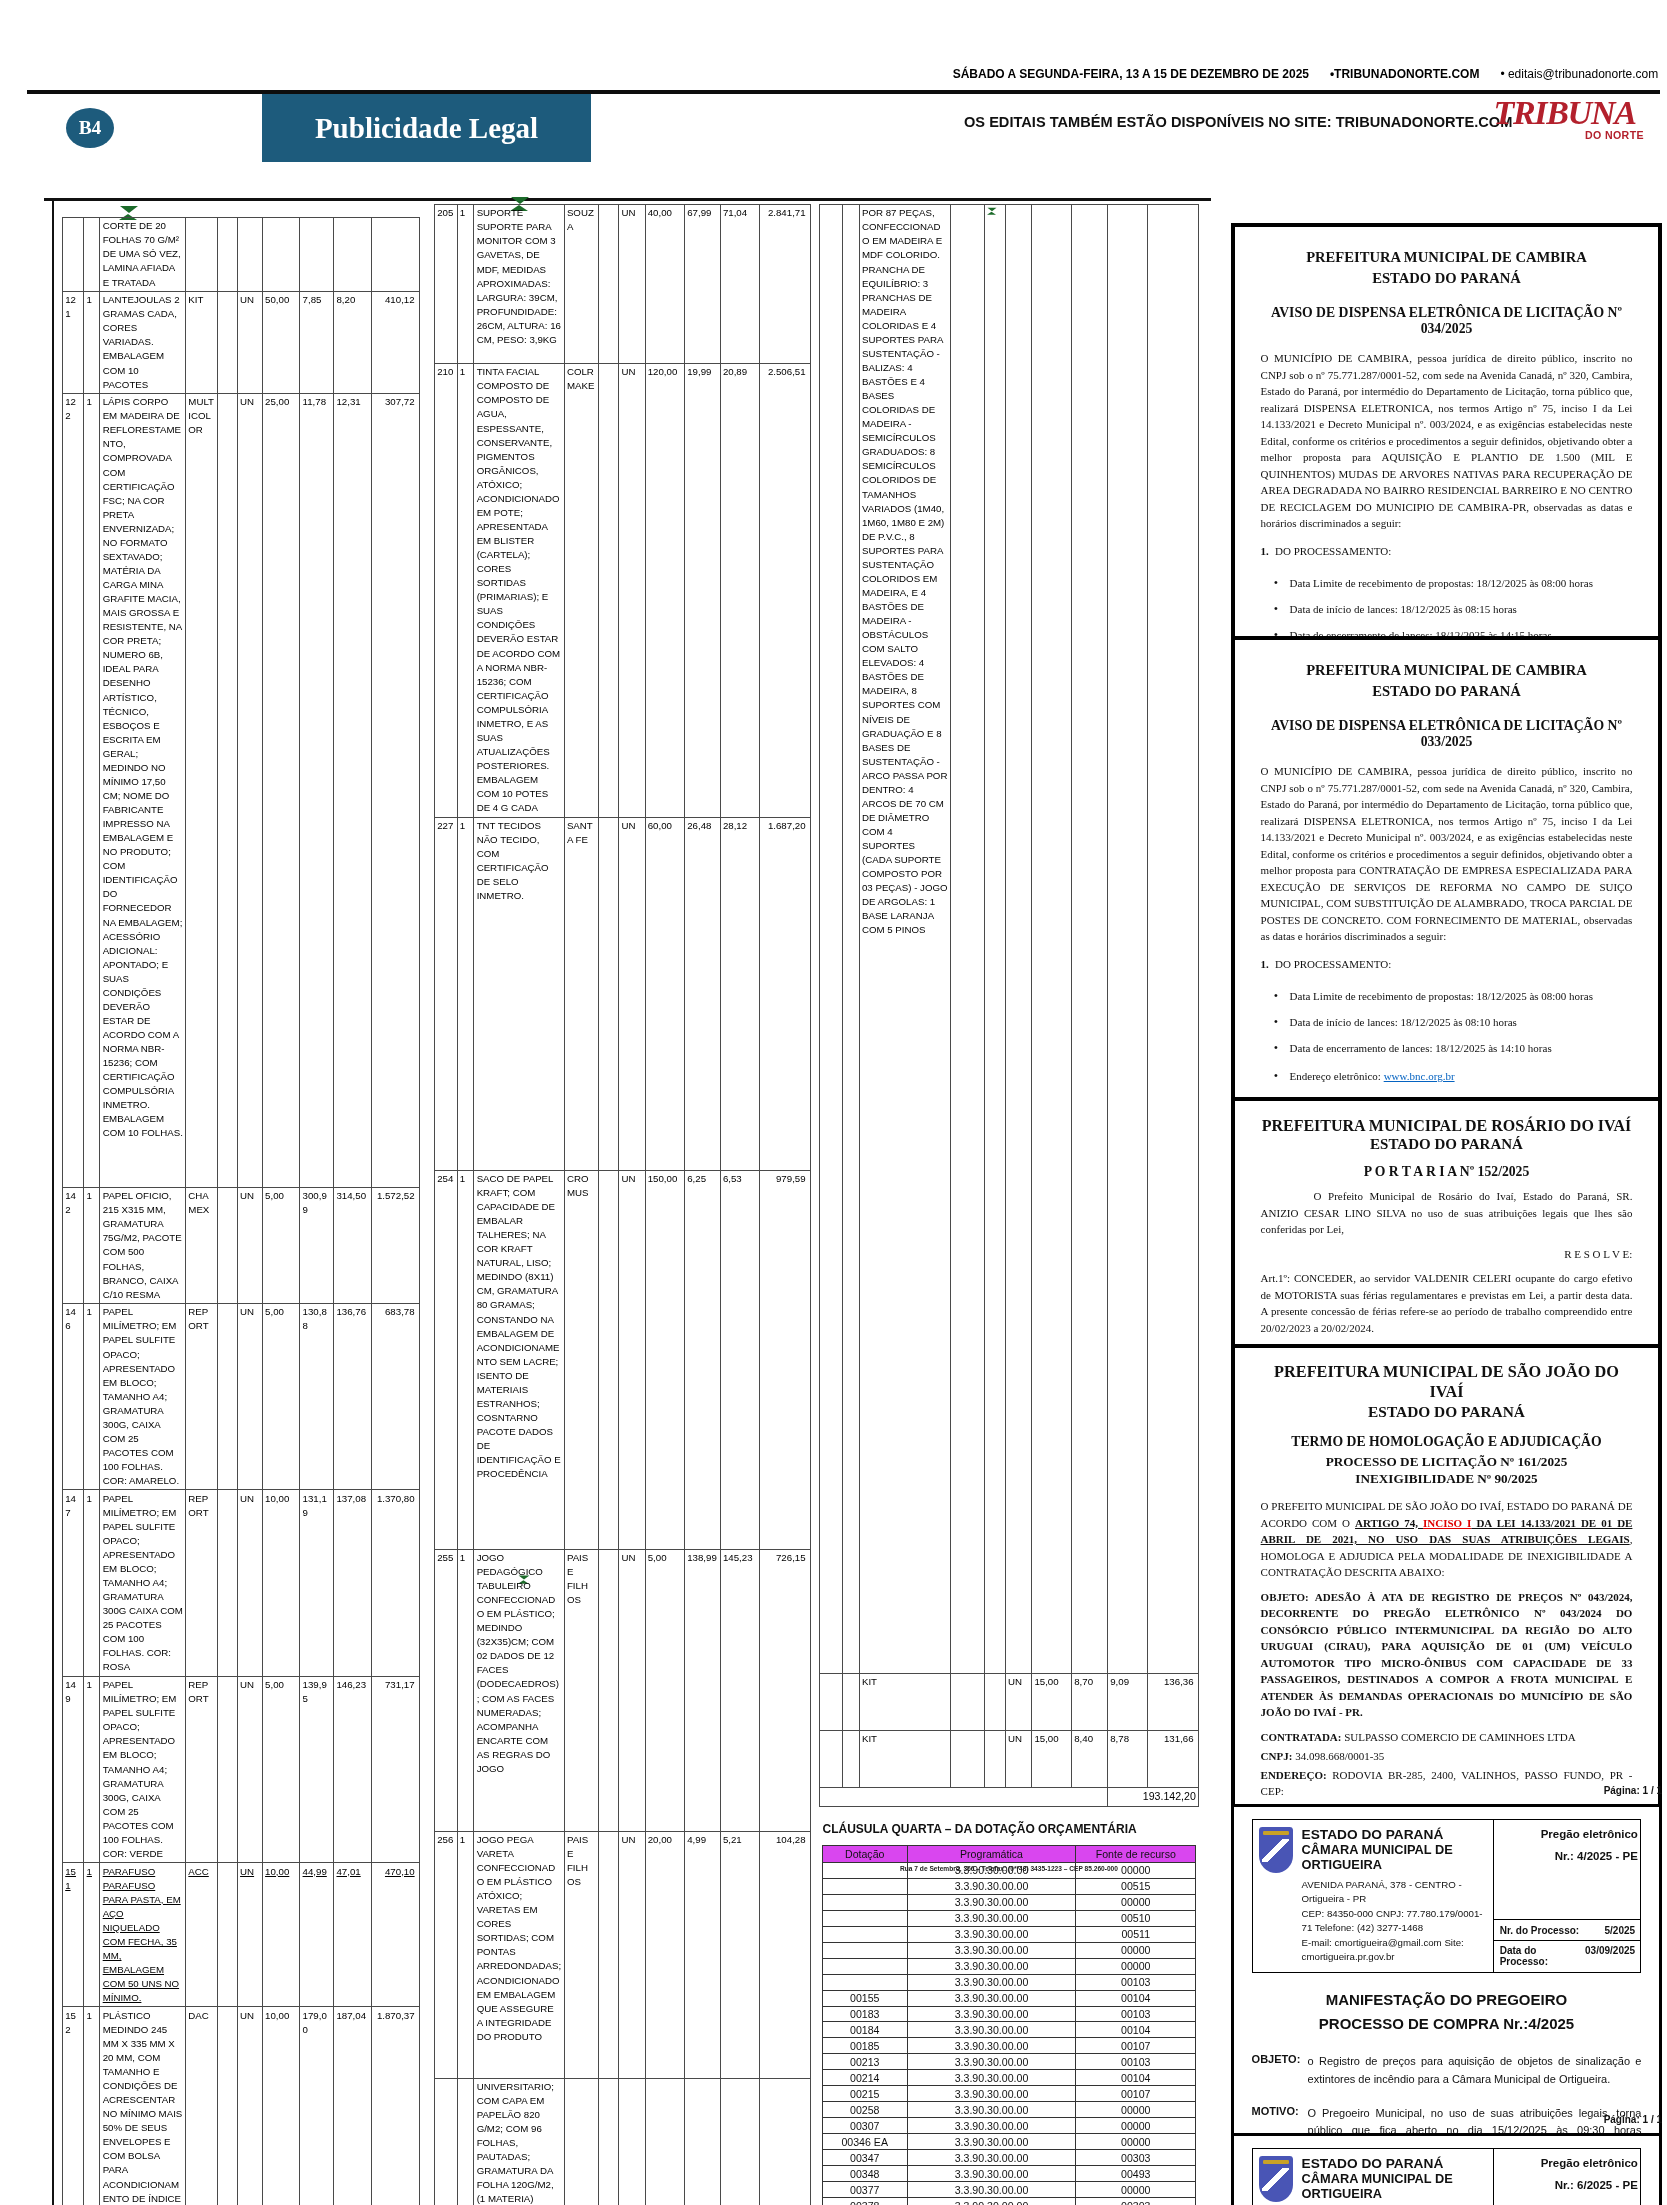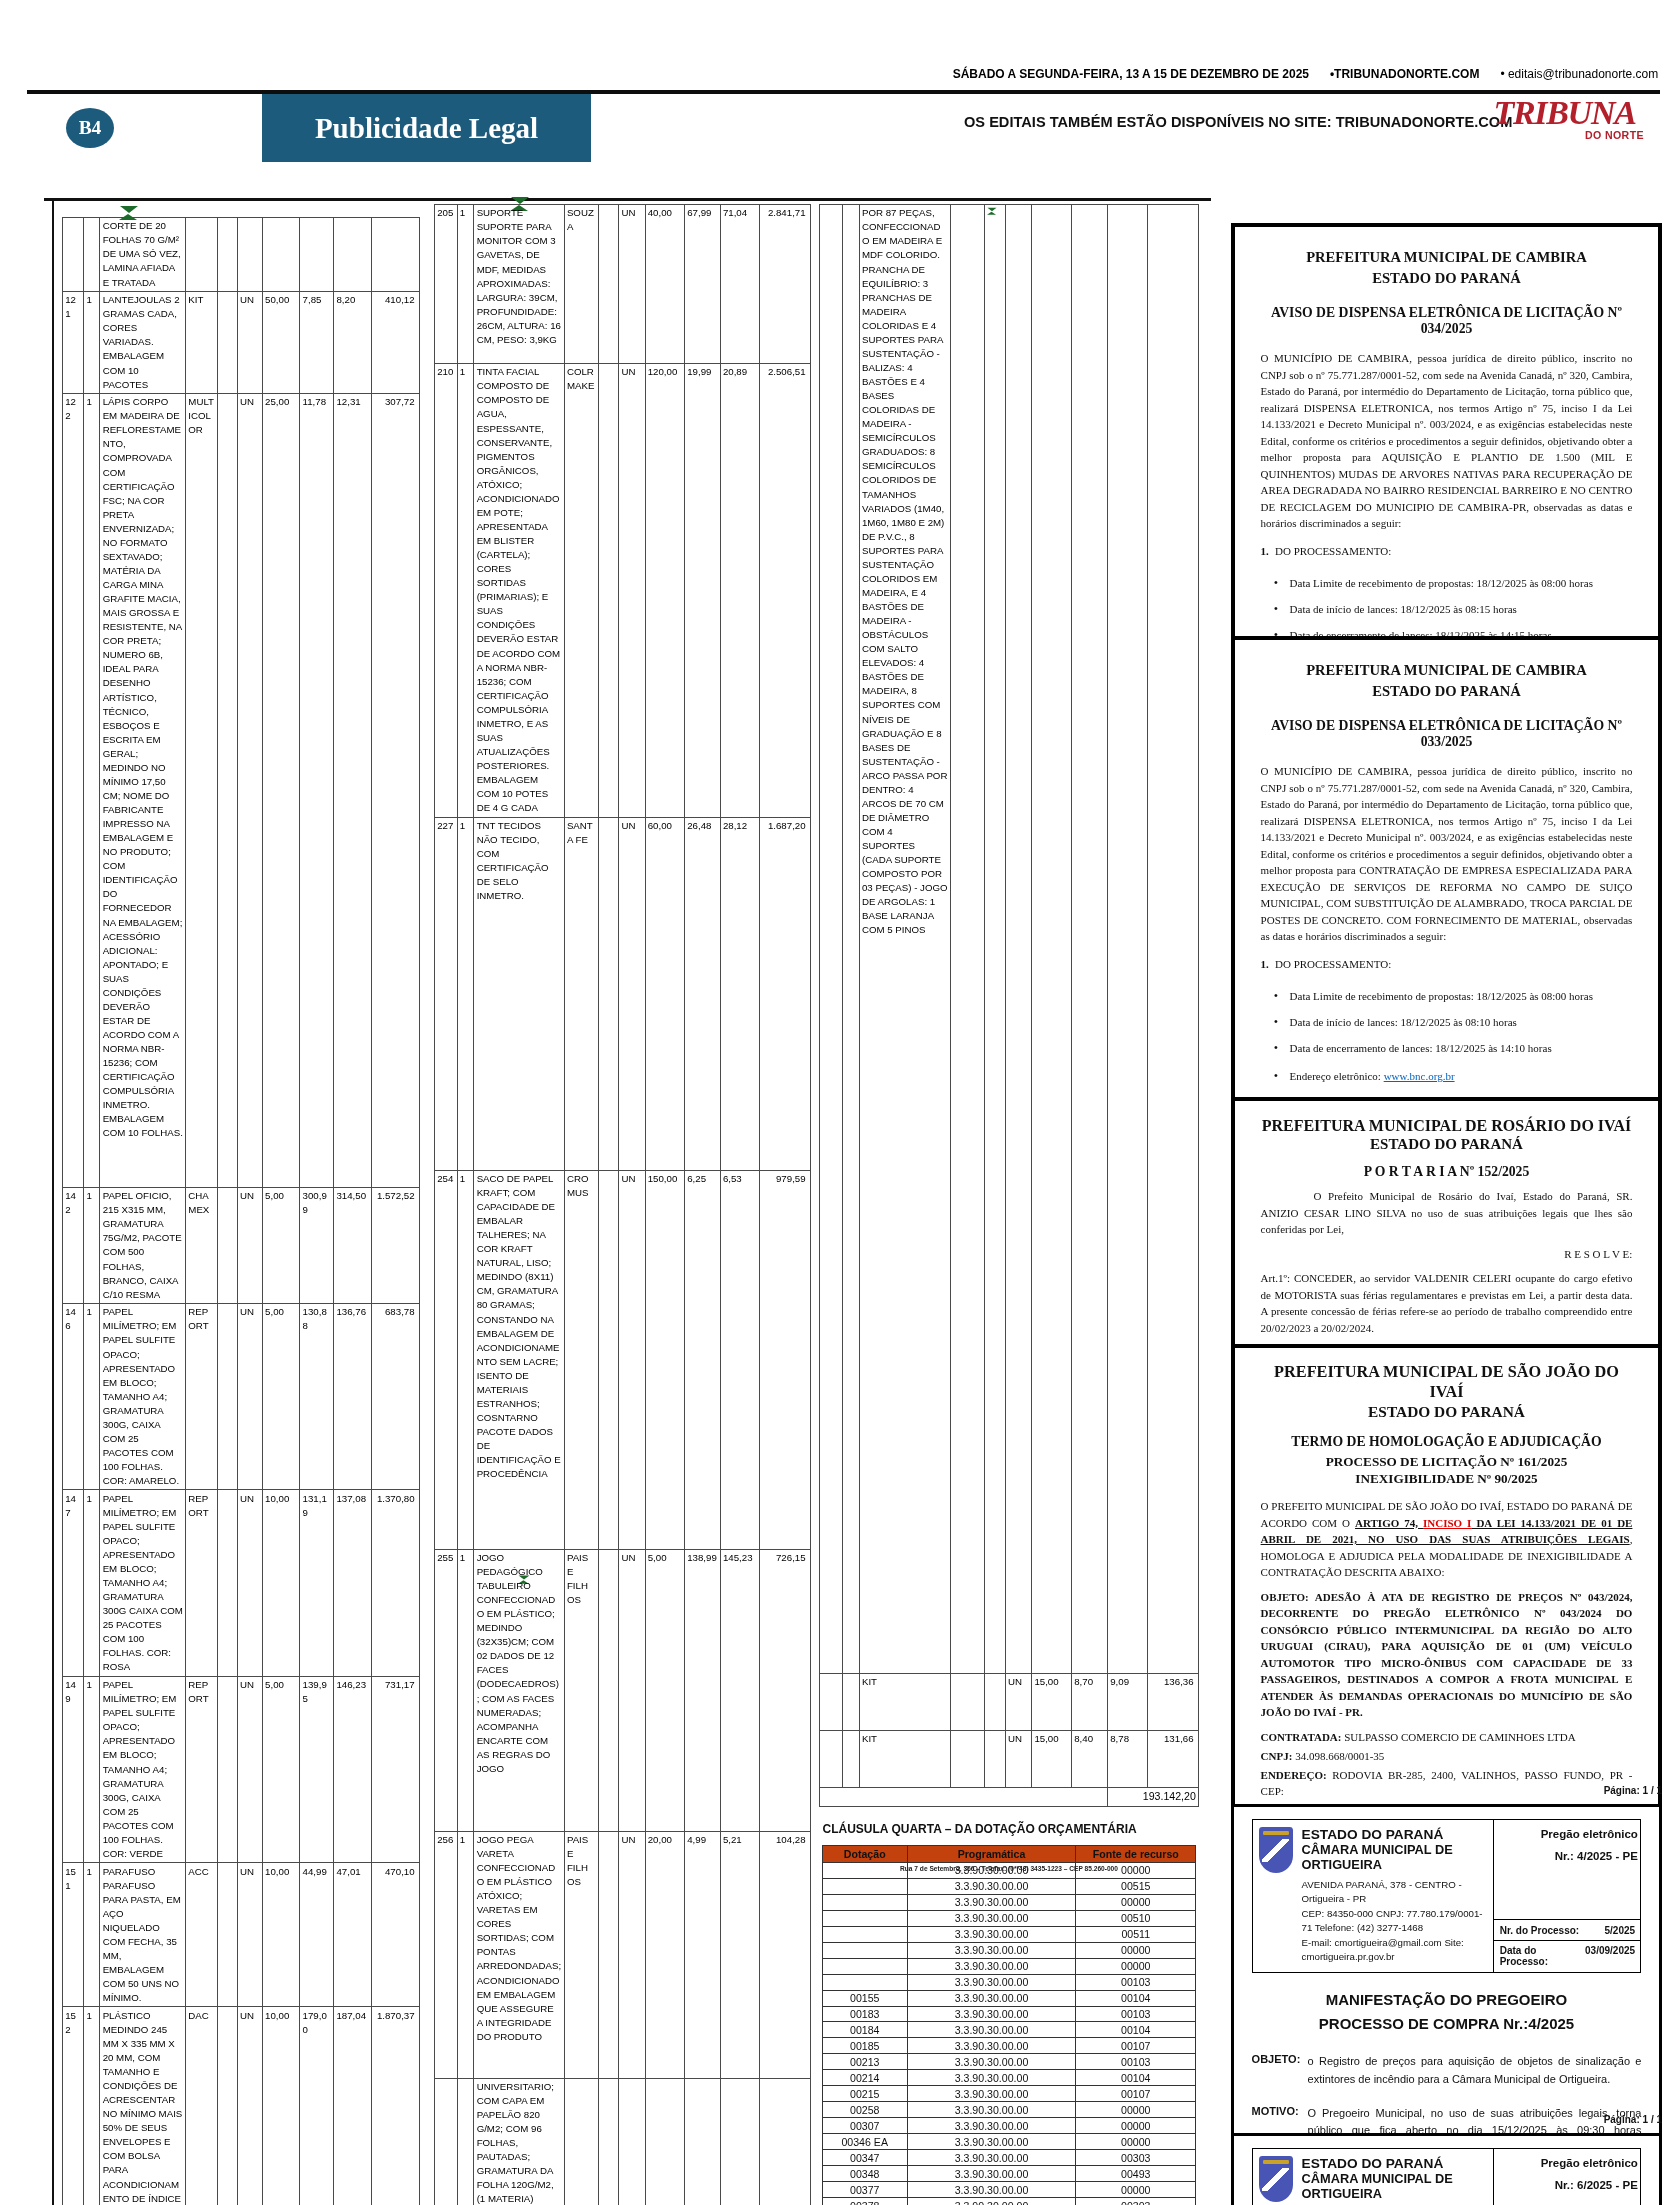--- a/index.html
+++ b/index.html
@@ -25,21 +25,21 @@
   .itable td.totalcell{text-align:right;font-size:10.6px;}
   .scanrule{background:#111;}
   .greenmark{width:0;height:0;border-left:9.7px solid transparent;border-right:9.7px solid transparent;
              border-top:7px solid #1c6b2a;position:relative;}
   .greenmark:after{content:"";position:absolute;left:-9.7px;top:0.9px;border-left:9.7px solid transparent;
              border-right:9.7px solid transparent;border-bottom:6.2px solid #1c6b2a;}
   .tinyfooter{font:700 5.7px "Liberation Sans",sans-serif;color:#222;text-align:center;}
   
   .clauseH{font:700 12px "Liberation Sans",sans-serif;margin:15px 0 8.8px 3.5px;}
   .dtable{border-collapse:collapse;margin:2.6px auto 0 auto;font:10.6px "Liberation Sans",sans-serif;}
-  .dtable th{background:#c2410c;border:0.9px solid #333;font-weight:700;padding:1.8px 4.4px;}
+  .dtable th{background:#d946ef;border:0.9px solid #333;font-weight:400;padding:1.8px 4.4px;}
   .dtable td{border:0.9px solid #333;text-align:center;padding:0.9px 3.5px;height:13.2px;}
   
   .nbox{border:4px solid #000;background:#fff;box-sizing:border-box;}
   .nbox .pad{padding:17.6px 25.6px 15px 25.6px;}
   .ntitle{font:700 14.6px "Liberation Serif",serif;text-align:center;margin:4.4px 0;}
   .nsubject{font:700 13.7px "Liberation Serif",serif;text-align:center;margin:17.6px 0 13.2px 0;}
   .nbody{font:11px/1.5 "Liberation Serif",serif;text-align:justify;}
   .nbody p{margin:8px 0;}
   .bullets{list-style:none;margin:11.5px 0;padding:0 0 0 13.2px;font:11px/2.1 "Liberation Serif",serif;}
   .bullets li:before{content:"\2022";font-size:12.3px;margin-right:11.5px;}
@@ -206,21 +206,21 @@
             <td>PAPEL  MILÍMETRO; EM PAPEL SULFITE OPACO; APRESENTADO EM BLOCO; TAMANHO A4; GRAMATURA 300G, CAIXA COM 25 PACOTES COM 100 FOLHAS. COR: VERDE</td>
             <td>REPORT</td>
             <td></td>
             <td>UN</td>
             <td>5,00</td>
             <td>139,95</td>
             <td>146,23</td>
             <td class="tot">731,17</td>
           </tr>
 
-          <tr style="height: 84px;">
+          <tr style="height: 84px; text-decoration: underline;">
             <td class="num">151</td>
             <td class="num">1</td>
             <td>PARAFUSO PARAFUSO PARA PASTA, EM AÇO NIQUELADO COM FECHA, 35 MM, EMBALAGEM COM 50 UNS NO MÍNIMO.</td>
             <td>ACC</td>
             <td></td>
             <td>UN</td>
             <td>10,00</td>
             <td>44,99</td>
             <td>47,01</td>
             <td class="tot">470,10</td>

